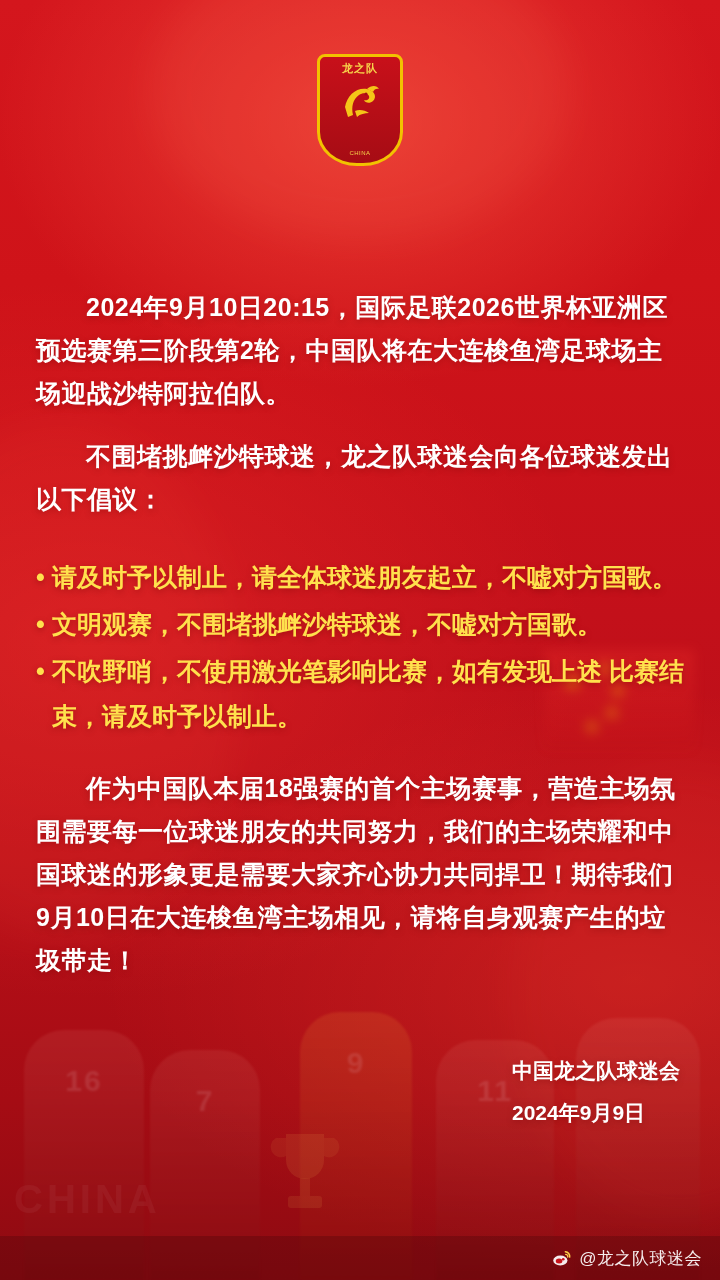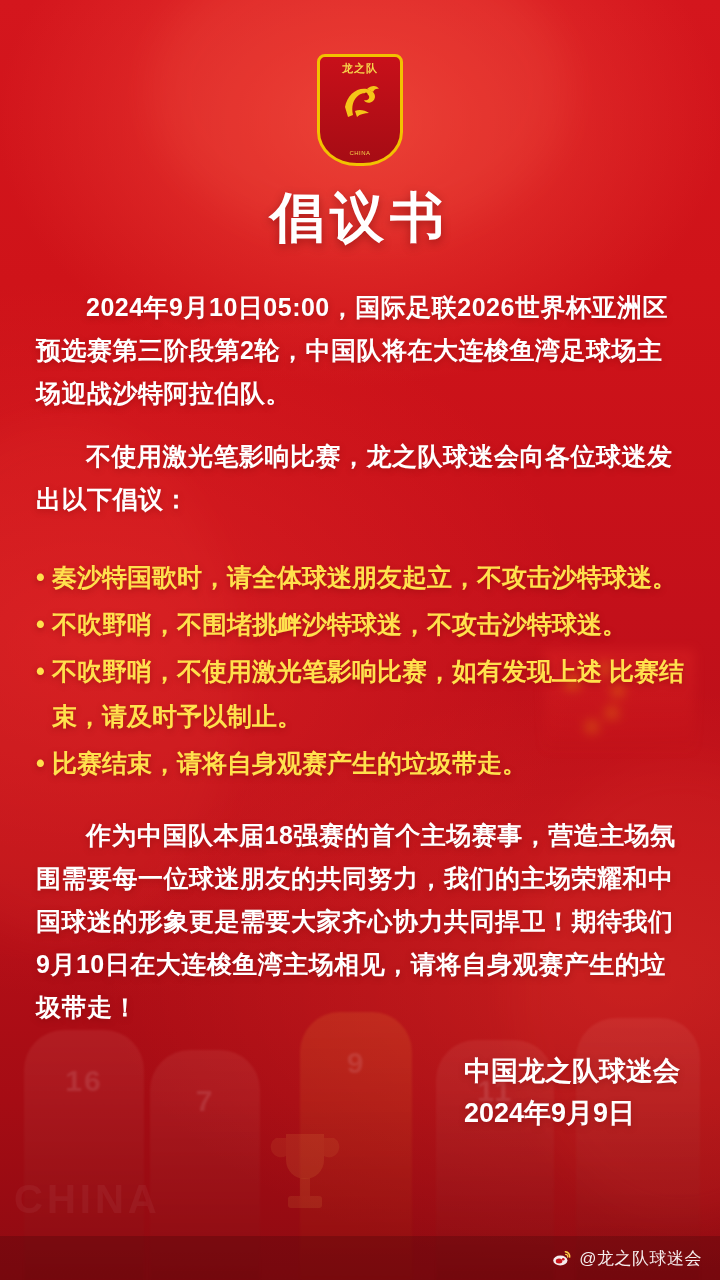--- a/index.html
+++ b/index.html
@@ -225,21 +225,21 @@
     color: #ffe14d;
     font-size: 25px;
   }
 
   .signature {
     position: absolute;
     right: 40px;
     top: 1050px;
     text-align: left;
     color: #ffffff;
-    font-size: 27px;
+    font-size: 21px;
     line-height: 42px;
     font-weight: bold;
     text-shadow: 0 2px 6px rgba(110,0,0,0.35);
   }
 
   
   .footer {
     position: absolute;
     left: 0;
     right: 0;
@@ -316,34 +316,32 @@
         <path d="M30 12 C34 8 40 8 42 12 C40 11 37 12 36 15 Z" fill="#f5c518"></path>
         <circle cx="29" cy="17" r="1.6" fill="#a60c14"></circle>
         <path d="M18 34 C22 32 28 33 32 36 C28 36 23 37 20 40 Z" fill="#f5c518"></path>
       </svg>
       <div class="crest-bottom">CHINA</div>
     </div>
   </div>
 
   <div class="content">
 
-    <div class="title">倡议书</div>
 
     <div class="body">
-      <p class="para">2024年9月10日05:00，国际足联2026世界杯亚洲区预选赛第三阶段第2轮，中国队将在大连梭鱼湾足球场主场迎战沙特阿拉伯队。</p>
+      <p class="para">2024年9月10日20:15，国际足联2026世界杯亚洲区预选赛第三阶段第2轮，中国队将在大连梭鱼湾足球场主场迎战沙特阿拉伯队。</p>
       <div class="gap-small"></div>
-      <p class="para">不使用激光笔影响比赛，龙之队球迷会向各位球迷发出以下倡议：</p>
+      <p class="para">不围堵挑衅沙特球迷，龙之队球迷会向各位球迷发出以下倡议：</p>
 
       <div class="gap-mid"></div>
 
       <ul class="bullets">
-        <li>奏沙特国歌时，请全体球迷朋友起立，不攻击沙特球迷。</li>
-        <li>不吹野哨，不围堵挑衅沙特球迷，不攻击沙特球迷。</li>
+        <li>请及时予以制止，请全体球迷朋友起立，不嘘对方国歌。</li>
+        <li>文明观赛，不围堵挑衅沙特球迷，不嘘对方国歌。</li>
         <li>不吹野哨，不使用激光笔影响比赛，如有发现上述 比赛结束，请及时予以制止。</li>
-        <li>比赛结束，请将自身观赛产生的垃圾带走。</li>
       </ul>
 
       <div class="gap-mid"></div>
 
       <p class="para">作为中国队本届18强赛的首个主场赛事，营造主场氛围需要每一位球迷朋友的共同努力，我们的主场荣耀和中国球迷的形象更是需要大家齐心协力共同捍卫！期待我们9月10日在大连梭鱼湾主场相见，请将自身观赛产生的垃圾带走！</p>
     </div>
 
     <div class="signature">
       <div>中国龙之队球迷会</div>
       <div>2024年9月9日</div>

